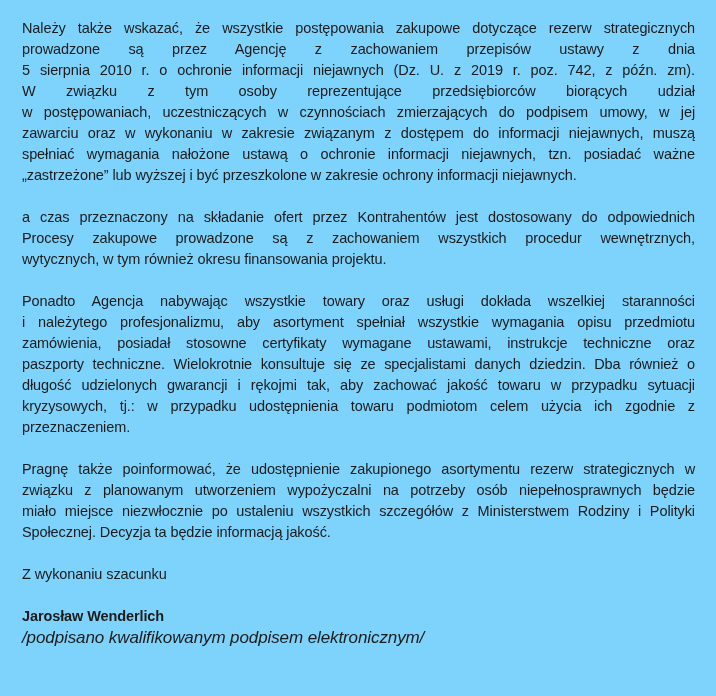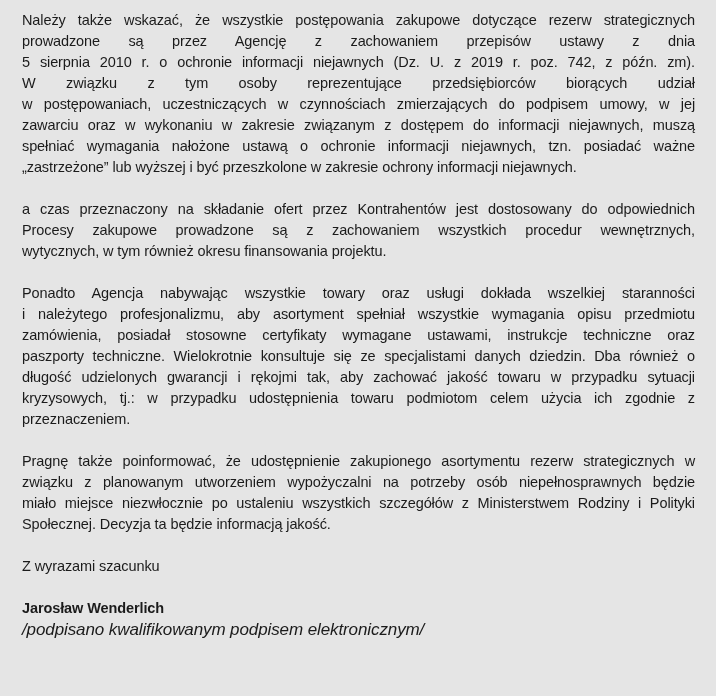--- a/index.html
+++ b/index.html
@@ -11,22 +11,22 @@
     width: 716px;
     height: 696px;
     overflow: hidden;
     font-family: "Liberation Sans", sans-serif;
     color: #1b1b1b;
   }
   .page {
     box-sizing: border-box;
     width: 716px;
     height: 696px;
-    padding: 10px 21px 0 22px;
-    background: #e5e5e5;
+    padding: 18px 21px 0 22px;
+    background: #7dd3fc;
   }
   .para {
     margin: 0 0 21px 0;
   }
   .line {
     font-size: 14.5px;
     line-height: 21px;
     letter-spacing: -0.1px;
     text-align: justify;
     text-align-last: justify;
@@ -84,16 +84,16 @@
         <div class="line">kryzysowych, tj.: w przypadku udostępnienia towaru podmiotom celem użycia ich zgodnie z</div>
         <div class="line last">przeznaczeniem.</div>
       </div>
       <div class="para">
         <div class="line">Pragnę także poinformować, że udostępnienie zakupionego asortymentu rezerw strategicznych w</div>
         <div class="line">związku z planowanym utworzeniem wypożyczalni na potrzeby osób niepełnosprawnych będzie</div>
         <div class="line">miało miejsce niezwłocznie po ustaleniu wszystkich szczegółów z Ministerstwem Rodziny i Polityki</div>
         <div class="line last">Społecznej. Decyzja ta będzie informacją jakość.</div>
       </div>
     </div>
-  <div class="closing">Z wyrazami szacunku</div>
+  <div class="closing">Z wykonaniu szacunku</div>
   <div class="sig-name">Jarosław Wenderlich</div>
   <div class="sig-note">/podpisano kwalifikowanym podpisem elektronicznym/</div>
 </div>
 
 </body></html>

